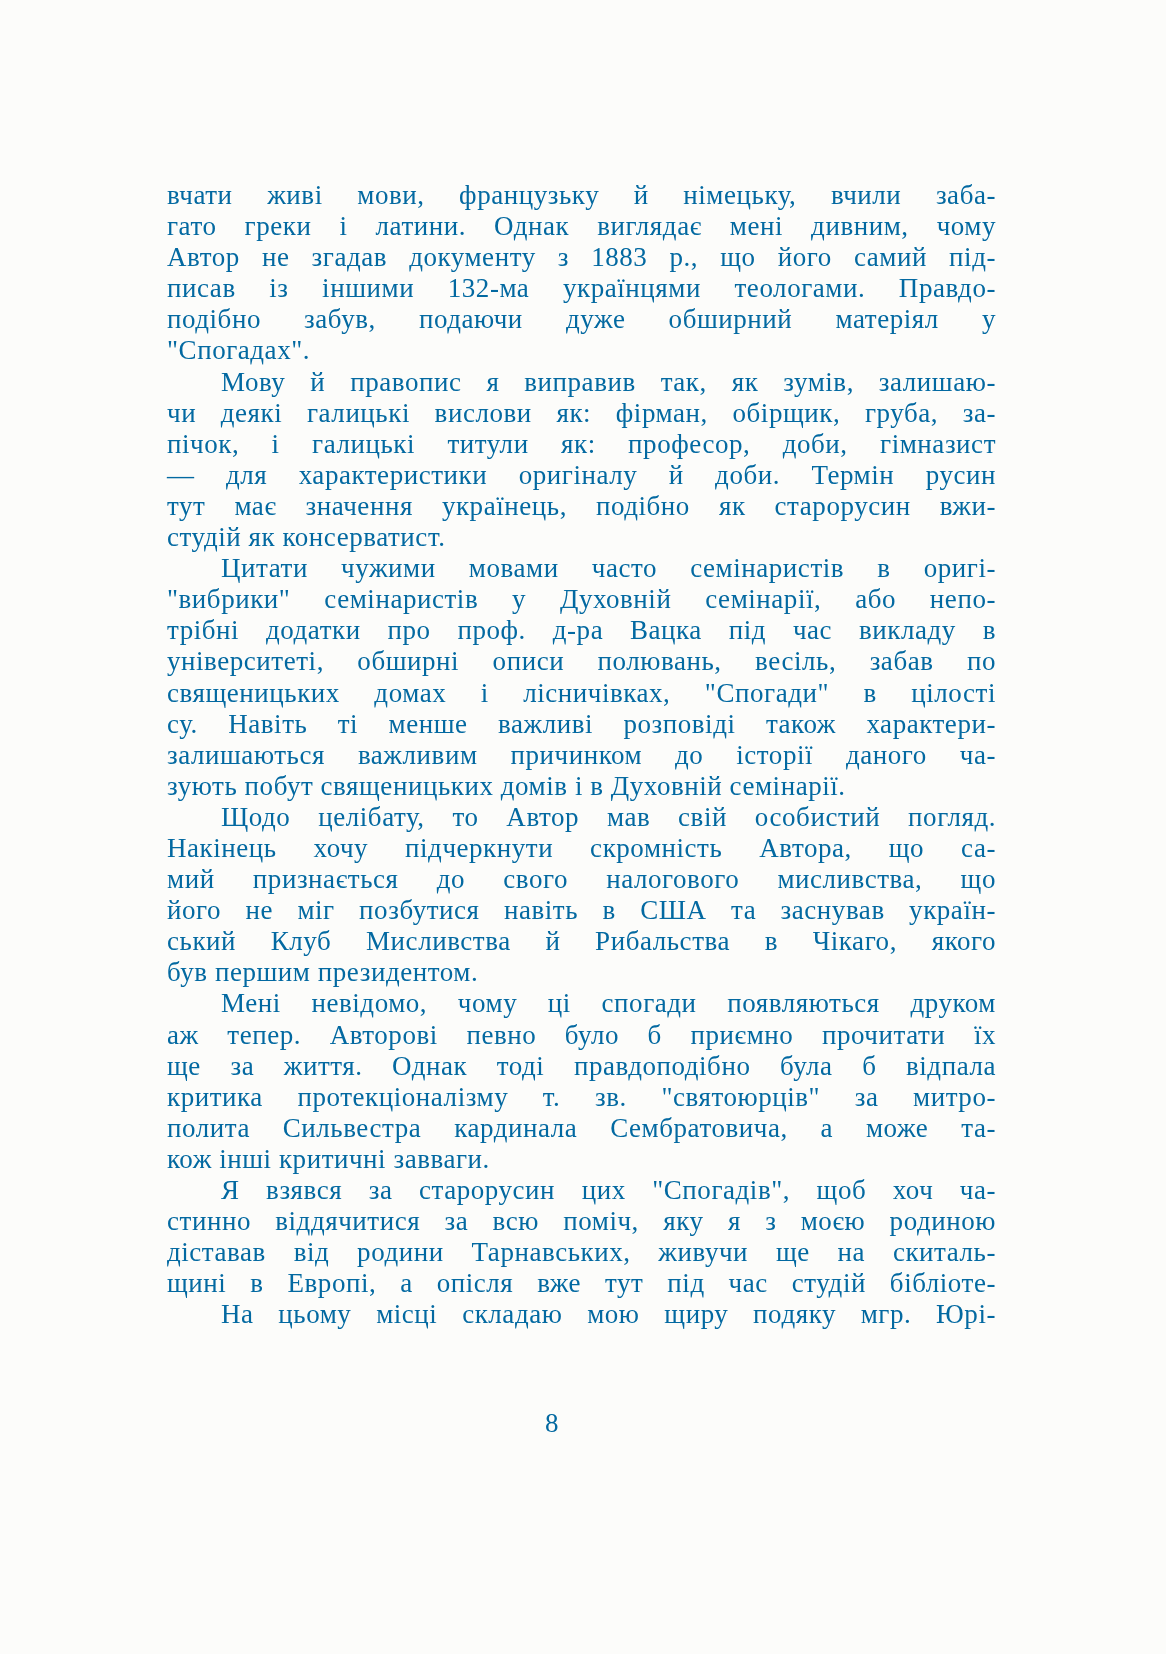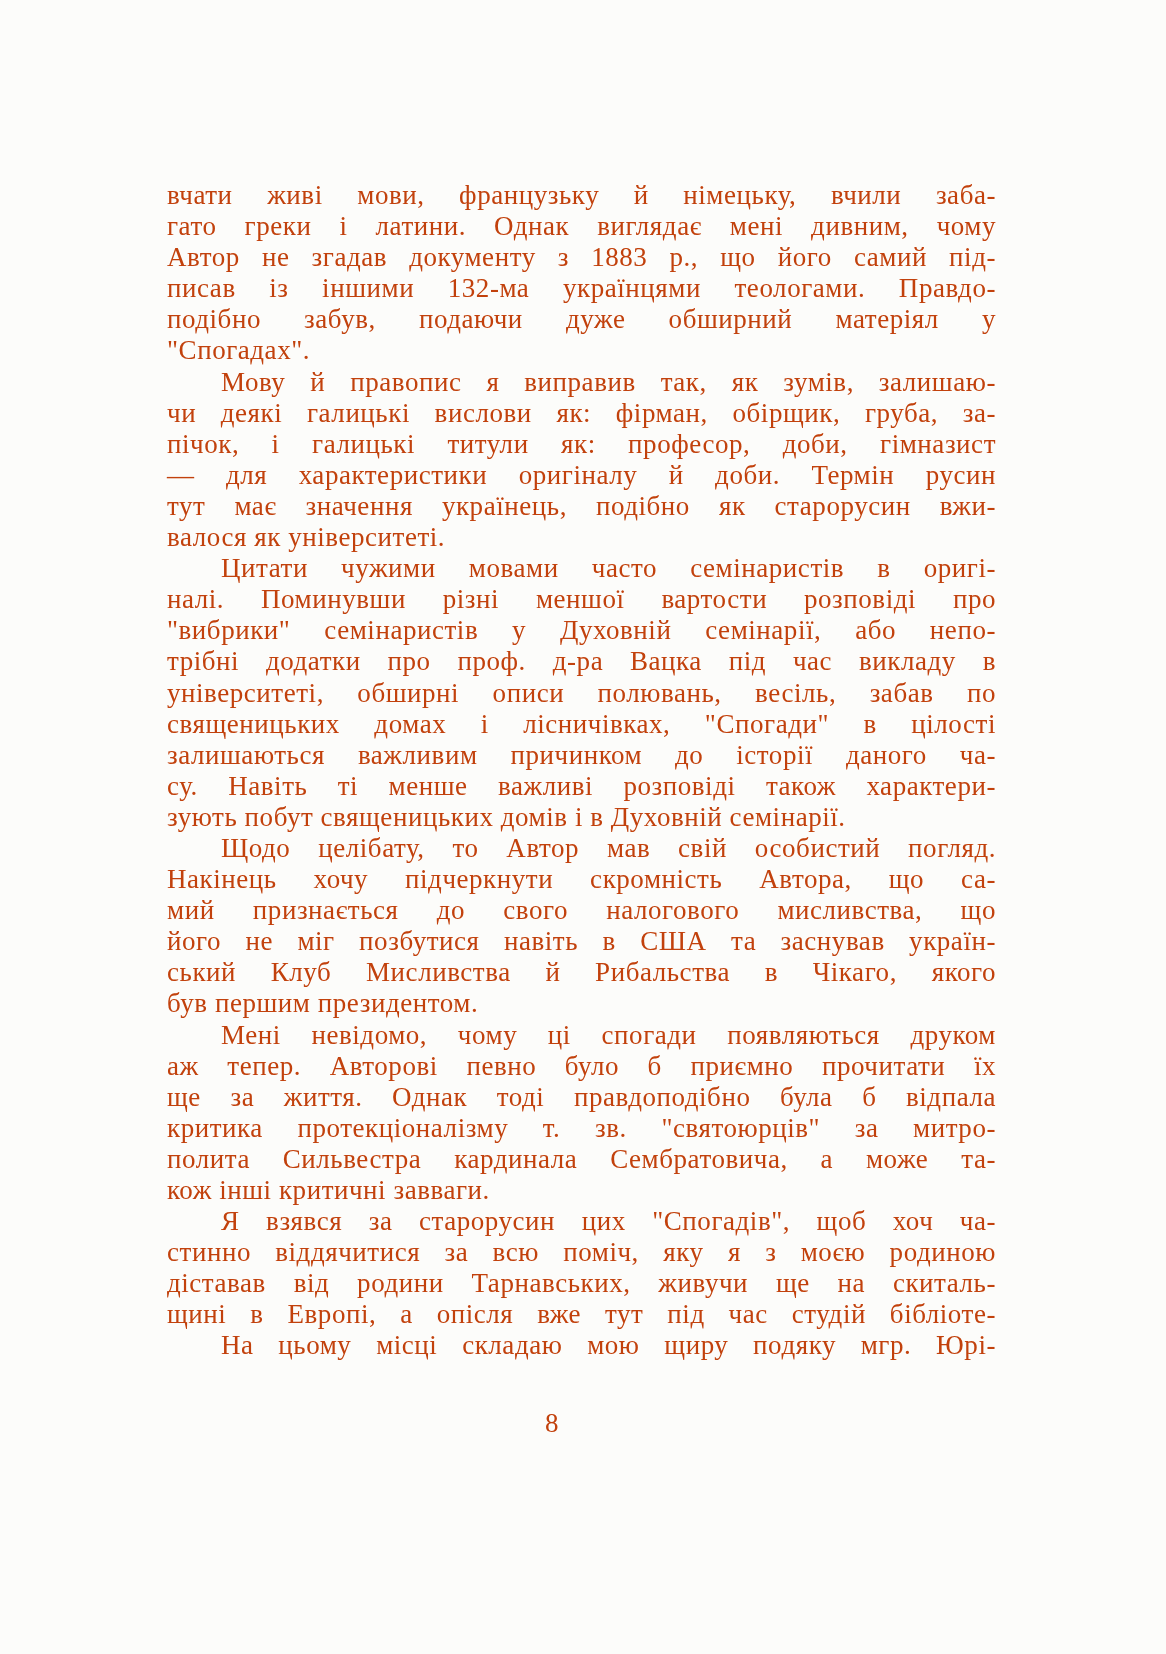--- a/index.html
+++ b/index.html
@@ -46,47 +46,46 @@
     left: 0;
     width: 1104px;
     text-align: center;
     font-size: 27px;
     letter-spacing: 0.55px;
   }
 </style>
 </head>
 <body>
 
-<div class="page" style="background: rgb(252, 252, 250); color: #c2410c;">
+<div class="page" style="background: rgb(252, 252, 250); color: #0369a1;">
   <div class="text-block">
     <div class="para">
         <div class="line">вчати живі мови, французьку й німецьку, вчили заба-</div>
         <div class="line">гато греки і латини. Однак виглядає мені дивним, чому</div>
         <div class="line">Автор не згадав документу з 1883 р., що його самий під-</div>
         <div class="line">писав із іншими 132-ма українцями теологами. Правдо-</div>
         <div class="line">подібно забув, подаючи дуже обширний матеріял у</div>
         <div class="line last">"Спогадах".</div>
       </div>
     <div class="para indent">
         <div class="line">Мову й правопис я виправив так, як зумів, залишаю-</div>
         <div class="line">чи деякі галицькі вислови як: фірман, обірщик, груба, за-</div>
         <div class="line">пічок, і галицькі титули як: професор, доби, гімназист</div>
         <div class="line">— для характеристики оригіналу й доби. Термін русин</div>
         <div class="line">тут має значення українець, подібно як старорусин вжи-</div>
-        <div class="line last">валося як університеті.</div>
+        <div class="line last">студій як консерватист.</div>
       </div>
     <div class="para indent">
         <div class="line">Цитати чужими мовами часто семінаристів в оригі-</div>
-        <div class="line">налі. Поминувши різні меншої вартости розповіді про</div>
         <div class="line">"вибрики" семінаристів у Духовній семінарії, або непо-</div>
         <div class="line">трібні додатки про проф. д-ра Вацка під час викладу в</div>
         <div class="line">університеті, обширні описи полювань, весіль, забав по</div>
         <div class="line">священицьких домах і лісничівках, "Спогади" в цілості</div>
+        <div class="line">су. Навіть ті менше важливі розповіді також характери-</div>
         <div class="line">залишаються важливим причинком до історії даного ча-</div>
-        <div class="line">су. Навіть ті менше важливі розповіді також характери-</div>
         <div class="line last">зують побут священицьких домів і в Духовній семінарії.</div>
       </div>
     <div class="para indent">
         <div class="line">Щодо целібату, то Автор мав свій особистий погляд.</div>
         <div class="line">Накінець хочу підчеркнути скромність Автора, що са-</div>
         <div class="line">мий признається до свого налогового мисливства, що</div>
         <div class="line">його не міг позбутися навіть в США та заснував україн-</div>
         <div class="line">ський Клуб Мисливства й Рибальства в Чікаго, якого</div>
         <div class="line last">був першим президентом.</div>
       </div>

